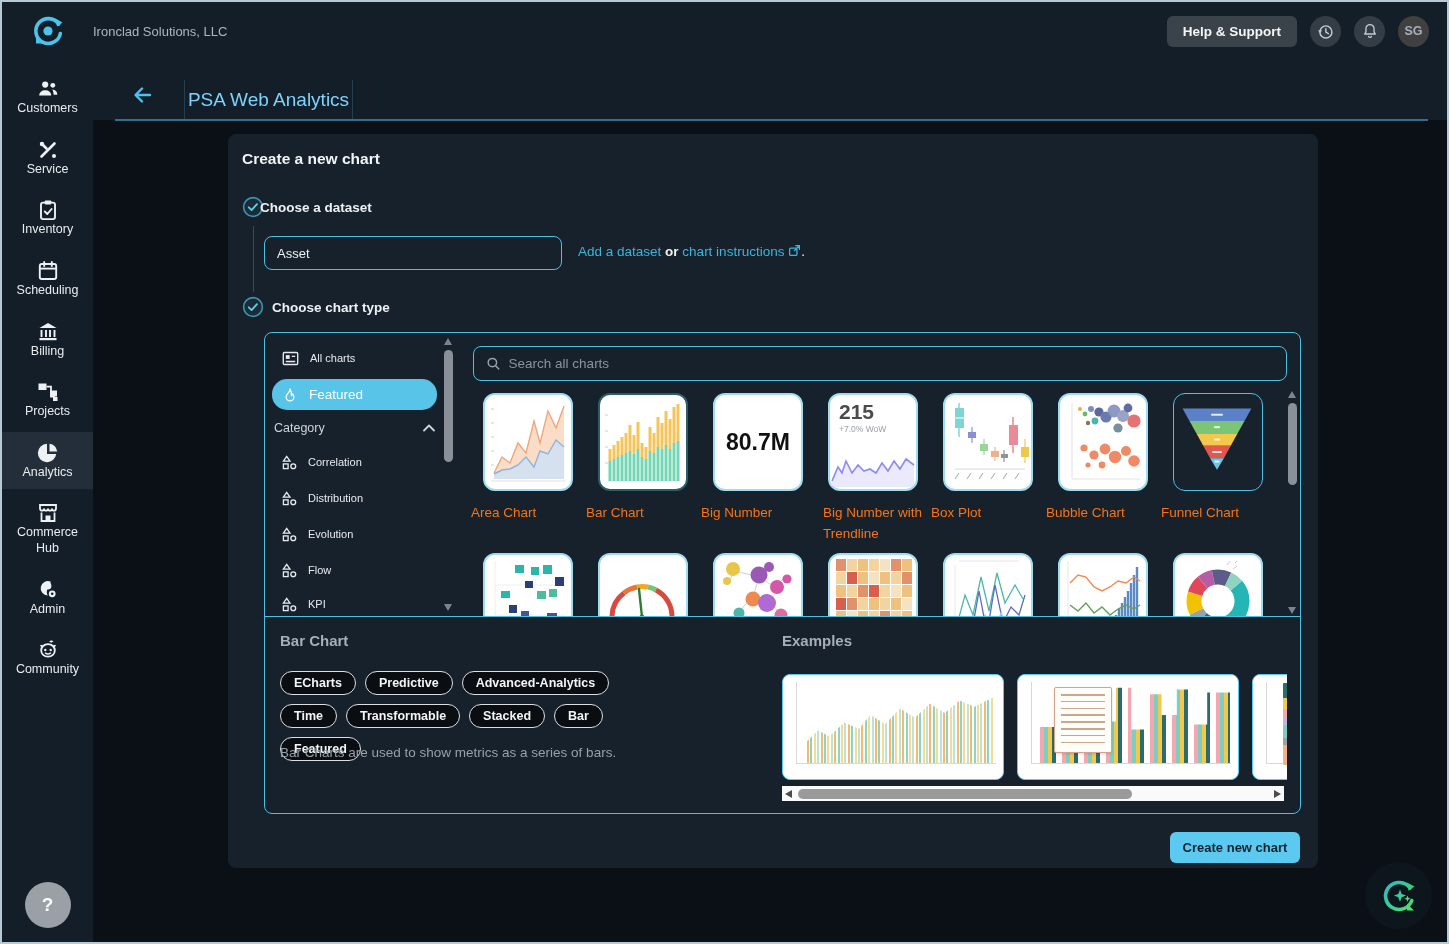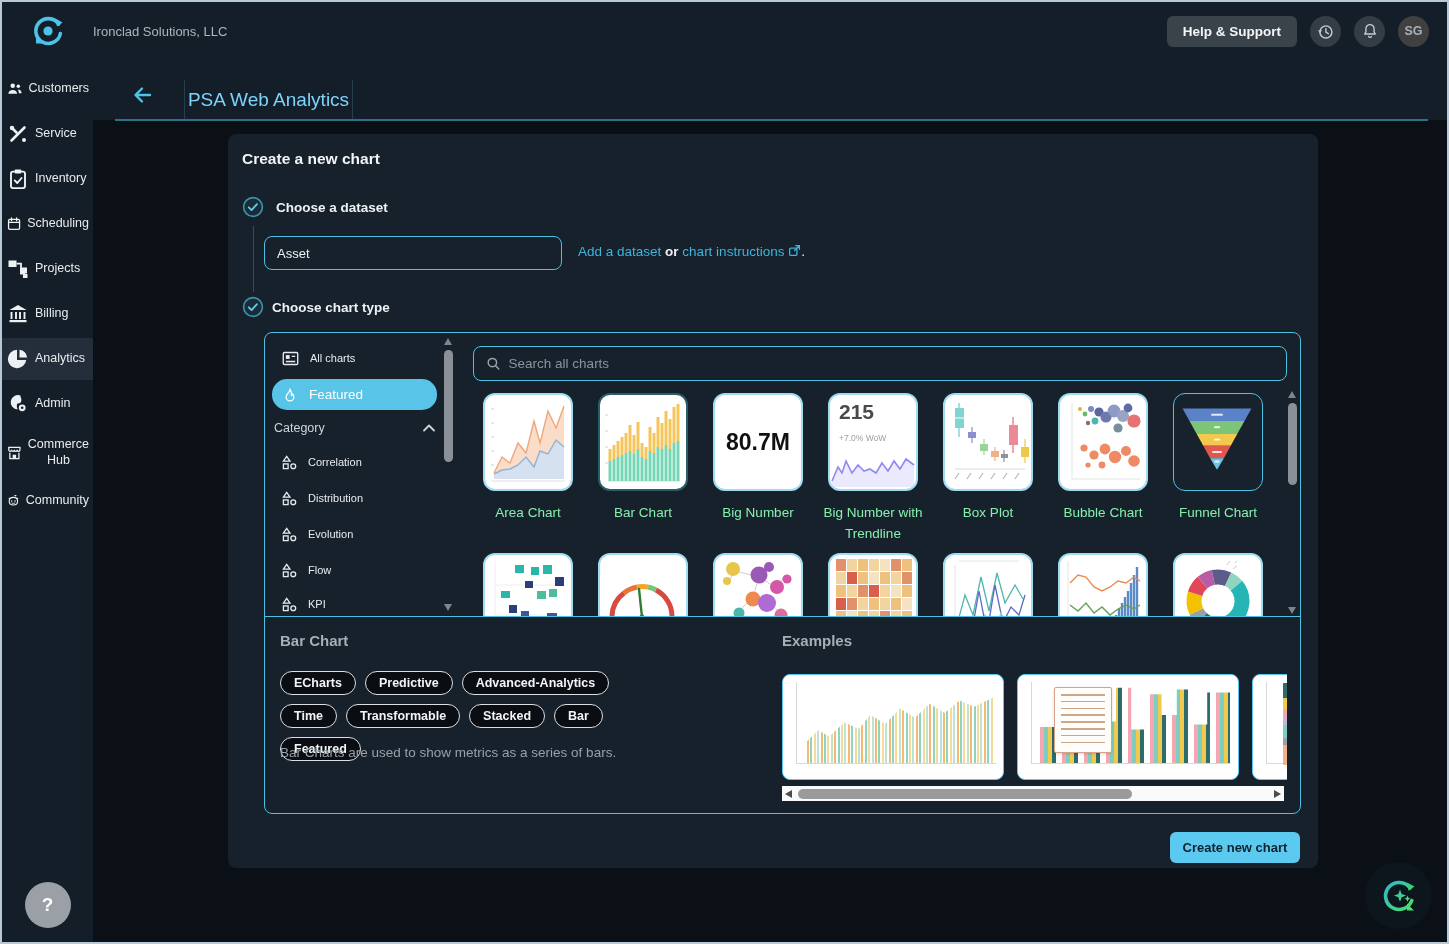--- a/index.html
+++ b/index.html
@@ -11,21 +11,21 @@
   #topbar{position:absolute;left:0;top:0;width:1449px;height:58px;background:#141e28;display:flex;align-items:center}
   .logo-wrap{width:91px;display:flex;justify-content:center}
   .company{color:#aeb6bd;font-size:13px}
   .top-right{margin-left:auto;display:flex;align-items:center;gap:13px;padding-right:22px}
   .help-btn{background:#3a424a;color:#f4f6f7;font-weight:bold;font-size:13.5px;border:none;border-radius:6px;height:31px;padding:0 16px;cursor:pointer}
   .circle-btn{width:31px;height:31px;border-radius:50%;background:#343d46;display:flex;align-items:center;justify-content:center;border:none;cursor:pointer}
   .avatar{width:31px;height:31px;border-radius:50%;background:#404040;color:#a7b0ba;font-size:12.5px;font-weight:bold;display:flex;align-items:center;justify-content:center;cursor:pointer}
 
   
   #sidebar{position:absolute;left:0;top:58px;width:91px;height:886px;background:#141e28;display:flex;flex-direction:column;align-items:center;padding-top:8px}
-  .side-item{width:91px;padding:9px 4px;display:flex;align-items:center;gap:5px;color:#e9ecee;font-size:12.5px;cursor:pointer;text-align:center;margin-bottom:3px}
+  .side-item{width:91px;padding:9px 4px;display:flex;flex-direction:column;align-items:center;color:#e9ecee;font-size:12.5px;cursor:pointer;text-align:center;margin-bottom:3px}
   .side-item.active{background:#232e3a}
   .side-item .lbl{line-height:1.25;max-width:82px}
   .side-item svg{display:block}
   .help-circle{margin-top:auto;margin-bottom:18px;width:46px;height:46px;border-radius:50%;background:#9aa0a5;color:#fff;font-size:19px;font-weight:bold;display:flex;align-items:center;justify-content:center;border:none;cursor:pointer}
 
   
   #tabzone{position:absolute;left:91px;top:58px;width:1358px;height:60px;background:#141e28}
   .back-btn{position:absolute;left:34px;top:23px;width:30px;height:26px;background:none;border:none;cursor:pointer}
   .tab-sep{position:absolute;top:20px;width:1px;height:40px;background:#24404e}
   .tab{position:absolute;left:92px;top:20px;width:167px;height:40px;display:flex;align-items:center;justify-content:center;color:#7dd3fc;font-size:19px;cursor:pointer}
@@ -55,25 +55,25 @@
   .arr.down{border-left:4.5px solid transparent;border-right:4.5px solid transparent;border-top:7px solid #7d848b}
 
   #grid-viewport{position:absolute;left:190px;top:0;width:833px;height:283px;overflow:hidden}
   .search-box{position:absolute;left:18px;top:13px;width:814px;height:35px;border:1px solid #4cc1e2;border-radius:8px;display:flex;align-items:center;gap:8px;padding:0 12px;background:transparent}
   .search-box input{background:transparent;border:none;outline:none;color:#dfe3e7;font-size:13.5px;width:100%;font-family:"Liberation Sans",sans-serif}
   .search-box input::placeholder{color:#8b949c}
 
   .chart-card{position:absolute;width:90px;height:98px;background:#ffffff;border:2px solid #9fdcf1;border-radius:12px;cursor:pointer;overflow:hidden}
   .chart-card.selected{border:2.5px solid #2b5f68}
   .chart-card.dark{background:#18222d;border:1.5px solid #4cc1e2}
-  .card-label{position:absolute;width:114px;top:170px;text-align:center;color:#86efac;font-size:13.5px;line-height:1.55}
+  .card-label{position:absolute;width:114px;top:170px;color:#f97316;font-size:13.5px;line-height:1.55}
   .bignum{display:flex;align-items:center;justify-content:center;height:100%;font-size:23px;font-weight:bold;color:#111}
   .trend-top{position:absolute;left:9px;top:6px}
   .trend-val{font-size:21px;font-weight:bold;color:#4a4a4a;line-height:1}
-  .trend-delta{font-size:8.5px;color:#9aa0a6;margin-top:11px}
+  .trend-delta{font-size:8.5px;color:#9aa0a6;margin-top:2px}
 
   .divider{position:absolute;left:0;top:283px;width:1037px;height:1px;background:#4cc1e2}
 
   
   .detail-title{position:absolute;color:#a7aeb6;font-size:15px;font-weight:bold}
   .tags{position:absolute;left:15px;top:338px;width:330px;display:flex;flex-wrap:wrap;gap:9px}
   .tag{background:#0a0e13;border:1.5px solid #dcdfe2;border-radius:14px;color:#f2f4f5;font-size:12.5px;font-weight:bold;padding:4px 13px;white-space:nowrap}
   .desc{position:absolute;left:15px;top:412px;width:400px;color:#98a0a9;font-size:13.5px}
 
   
@@ -166,58 +166,58 @@
     <div class="side-item">
       <svg width="24" height="24" viewBox="0 0 24 24">
         <rect x="3.8" y="5" width="16.4" height="15" rx="2" fill="none" stroke="#eef1f3" stroke-width="1.9"></rect>
         <path d="M3.8 9.6h16.4" stroke="#eef1f3" stroke-width="1.9"></path>
         <path d="M8.2 3v4M15.8 3v4" stroke="#eef1f3" stroke-width="1.9" stroke-linecap="round"></path>
       </svg>
       <span class="lbl">Scheduling</span>
     </div>
     <div class="side-item">
       <svg width="24" height="24" viewBox="0 0 24 24">
+        <path d="M12 3 3.5 8h17z" fill="#eef1f3"></path>
+        <path d="M5.5 10v7M10 10v7M14 10v7M18.5 10v7" stroke="#eef1f3" stroke-width="1.9"></path>
+        <rect x="3.5" y="18" width="17" height="2.2" fill="#eef1f3"></rect>
+      </svg>
+      <span class="lbl">Billing</span>
+    </div>
+    <div class="side-item">
+      <svg width="24" height="24" viewBox="0 0 24 24">
         <rect x="2.5" y="3.5" width="8" height="6.5" fill="#eef1f3"></rect>
         <path d="M10.5 6.7h4.5v10h4" fill="none" stroke="#eef1f3" stroke-width="1.8"></path>
         <rect x="14" y="10.5" width="7" height="6" fill="#eef1f3"></rect>
         <rect x="17" y="17" width="4.5" height="4" fill="#eef1f3"></rect>
       </svg>
       <span class="lbl">Projects</span>
     </div>
-    <div class="side-item">
-      <svg width="24" height="24" viewBox="0 0 24 24">
-        <path d="M12 3 3.5 8h17z" fill="#eef1f3"></path>
-        <path d="M5.5 10v7M10 10v7M14 10v7M18.5 10v7" stroke="#eef1f3" stroke-width="1.9"></path>
-        <rect x="3.5" y="18" width="17" height="2.2" fill="#eef1f3"></rect>
-      </svg>
-      <span class="lbl">Billing</span>
-    </div>
     <div class="side-item active">
       <svg width="24" height="24" viewBox="0 0 24 24">
         <path d="M11 2.8A9.2 9.2 0 1 0 20.2 13H11z" fill="#eef1f3"></path>
         <path d="M13.5 2.8a9.2 9.2 0 0 1 7.7 7.7h-7.7z" fill="#eef1f3"></path>
       </svg>
       <span class="lbl">Analytics</span>
+    </div>
+    <div class="side-item">
+      <svg width="24" height="24" viewBox="0 0 24 24">
+        <path d="M4 4h16v3.5c0 1.2-.9 2.2-2 2.2s-2-1-2-2.2c0 1.2-.9 2.2-2 2.2s-2-1-2-2.2c0 1.2-.9 2.2-2 2.2s-2-1-2-2.2c0 1.2-.9 2.2-2 2.2S4 8.7 4 7.5z" fill="none" stroke="#eef1f3" stroke-width="1.8"></path>
+        <path d="M5.5 11.5v8.5h13v-8.5" fill="none" stroke="#eef1f3" stroke-width="1.8"></path>
+        <rect x="9.5" y="14.5" width="5" height="5.5" fill="#eef1f3"></rect>
+      </svg>
+      <span class="lbl">Commerce Hub</span>
     </div>
     <div class="side-item">
       <svg width="24" height="24" viewBox="0 0 24 24">
         <path d="M14.5 3.6a7.2 7.2 0 1 0-2.8 13.9c-.6-1-.9-2.2-.9-3.4a7 7 0 0 1 3.7-6.2z" fill="#eef1f3"></path>
         <circle cx="12" cy="8" r="3.4" fill="#eef1f3"></circle>
         <circle cx="16.2" cy="15.8" r="3.4" fill="#eef1f3"></circle>
         <circle cx="16.2" cy="15.8" r="1.3" fill="#141e28"></circle>
       </svg>
       <span class="lbl">Admin</span>
-    </div>
-    <div class="side-item">
-      <svg width="24" height="24" viewBox="0 0 24 24">
-        <path d="M4 4h16v3.5c0 1.2-.9 2.2-2 2.2s-2-1-2-2.2c0 1.2-.9 2.2-2 2.2s-2-1-2-2.2c0 1.2-.9 2.2-2 2.2s-2-1-2-2.2c0 1.2-.9 2.2-2 2.2S4 8.7 4 7.5z" fill="none" stroke="#eef1f3" stroke-width="1.8"></path>
-        <path d="M5.5 11.5v8.5h13v-8.5" fill="none" stroke="#eef1f3" stroke-width="1.8"></path>
-        <rect x="9.5" y="14.5" width="5" height="5.5" fill="#eef1f3"></rect>
-      </svg>
-      <span class="lbl">Commerce Hub</span>
     </div>
     <div class="side-item">
       <svg width="24" height="24" viewBox="0 0 24 24">
         <path d="M13 3.2c1.8-1.2 3.8-1 4.6.2-1 .1-1.8.6-2.3 1.4z" fill="#eef1f3"></path>
         <path d="M5.5 9.5 3.8 7.2l2.9-.4zM18.5 9.5l1.7-2.3-2.9-.4z" fill="#eef1f3"></path>
         <path d="M12 6.2c4 0 6.8 2.7 6.8 6.2s-2.8 6.2-6.8 6.2-6.8-2.7-6.8-6.2S8 6.2 12 6.2z" fill="none" stroke="#eef1f3" stroke-width="1.8"></path>
         <circle cx="9.3" cy="12" r="1.2" fill="#eef1f3"></circle>
         <circle cx="14.7" cy="12" r="1.2" fill="#eef1f3"></circle>
         <path d="M9.5 15.2c1.6 1.1 3.4 1.1 5 0" fill="none" stroke="#eef1f3" stroke-width="1.5" stroke-linecap="round"></path>
       </svg>
@@ -238,21 +238,21 @@
     <div class="tab-underline"></div>
   </div>
 
   <section id="panel">
     <h1 class="panel-title">Create a new chart</h1>
 
     <svg class="check-circle" style="left:14px;top:62px" viewBox="0 0 22 22">
       <circle cx="11" cy="11" r="9.4" fill="rgba(76,193,226,.07)" stroke="#3f92ab" stroke-width="1.6"></circle>
       <path d="M6.8 11.3l2.8 2.8 5.4-6" fill="none" stroke="#62cde8" stroke-width="1.8" stroke-linecap="round" stroke-linejoin="round"></path>
     </svg>
-    <span class="step-label" style="left:48px;top:66px">Choose a dataset</span>
+    <span class="step-label" style="left:32px;top:66px">Choose a dataset</span>
     <div class="vline"></div>
     <input class="asset-input" value="Asset" style="">
     <div class="dataset-links">
       <a class="link">Add a dataset</a>
       <span class="bold">or</span>
       <a class="link">chart instructions</a>
       <svg width="13" height="13" viewBox="0 0 16 16" style="vertical-align:-1px">
         <rect x="2" y="5" width="9" height="9" rx="1.5" fill="none" stroke="#3fb4dc" stroke-width="1.6"></rect>
         <path d="M8 8l5.5-5.5M9.5 2H14v4.5" fill="none" stroke="#3fb4dc" stroke-width="1.6" stroke-linecap="round"></path>
       </svg><span>.</span>

